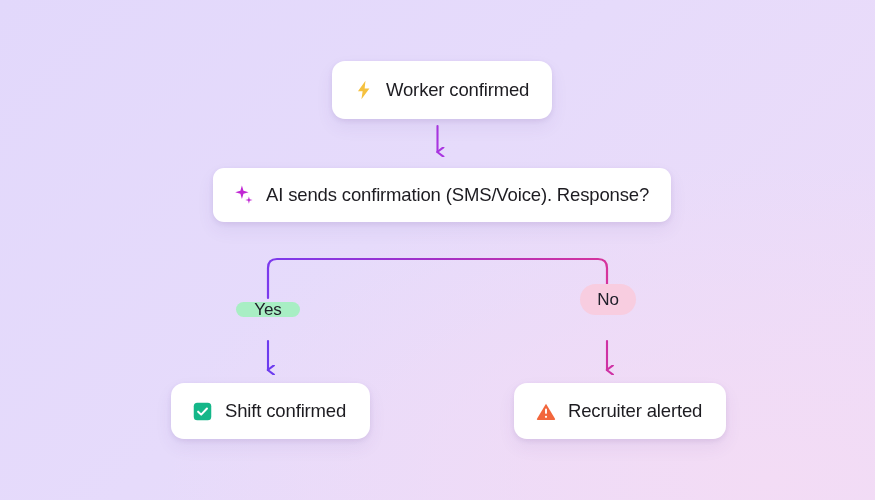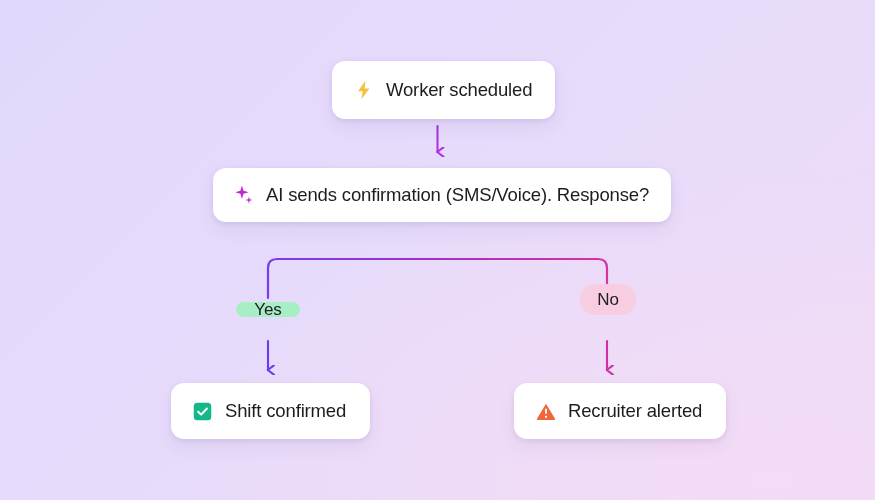--- a/index.html
+++ b/index.html
@@ -63,20 +63,21 @@
     height: 58px;
     padding: 0 23px 0 21px;
   }
   #node-start .ico { width: 22px; height: 22px; margin-right: 11px; }
 
   #node-ai {
     left: 213px;
     top: 168px;
     height: 54px;
     padding: 0 22px 0 20px;
+    border-radius: 11px;
   }
   #node-ai .ico { width: 23px; height: 23px; margin-right: 10px; }
   #node-ai .label { font-size: 18.5px; }
 
   #node-yes-out {
     left: 171px;
     top: 383px;
     height: 56px;
     padding: 0 24px 0 21px;
   }
@@ -150,21 +151,21 @@
 
     <path d="M607 341 L607 370" fill="none" stroke="#cf31a4" stroke-width="2.1" stroke-linecap="round" marker-end="url(#arrowRight)"></path>
   </svg>
 
   <div class="node" id="node-start">
     <span class="ico">
       <svg width="22" height="22" viewBox="0 0 24 24" aria-hidden="true">
         <path d="M13.6 1.8 L5.4 13.3 h5.1 l-1.3 8.9 L17.9 10.4 h-5.2 z" fill="#f5c13f"></path>
       </svg>
     </span>
-    <span class="label">Worker scheduled</span>
+    <span class="label">Worker confirmed</span>
   </div>
 
   <div class="node" id="node-ai">
     <span class="ico">
       <svg width="23" height="23" viewBox="0 0 24 24" aria-hidden="true">
         <path d="M9.3 1.6 L10.9 7.0 L16.3 8.6 L10.9 10.2 L9.3 15.6 L7.7 10.2 L2.3 8.6 L7.7 7.0 Z" fill="#c026d3"></path>
         <path d="M16.6 13.0 L17.4 16.0 L20.4 16.8 L17.4 17.6 L16.6 20.6 L15.8 17.6 L12.8 16.8 L15.8 16.0 Z" fill="#c026d3"></path>
       </svg>
     </span>
     <span class="label">AI sends confirmation (SMS/Voice). Response?</span>

